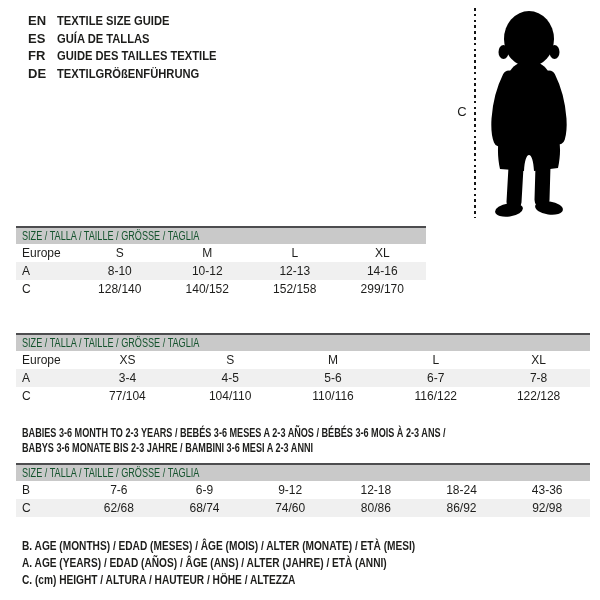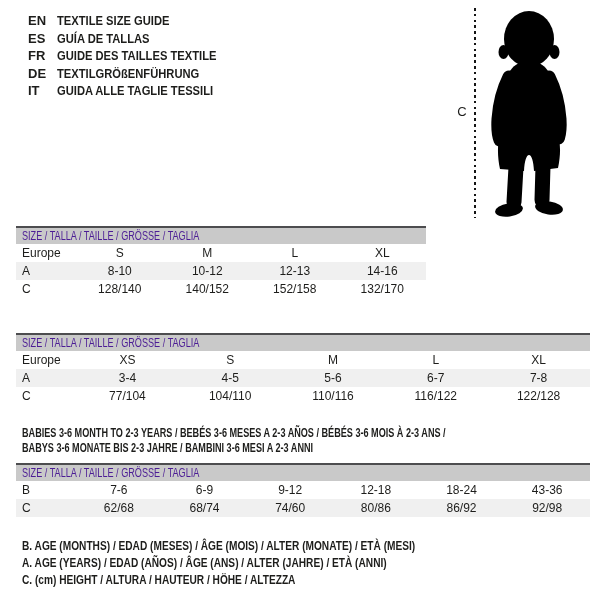--- a/index.html
+++ b/index.html
@@ -29,21 +29,21 @@
   .baby-svg{position:absolute;left:479px;top:9px;}
 
   
   .size-table{position:absolute;left:16px;}
   #table-0{top:213px;width:410px;}
   #table-1{top:320px;width:574px;}
   #table-2{top:425px;width:574px;}
   .t-title{margin:0 0 0 6px;font-size:13px;font-weight:700;line-height:15px;}
   .t-title sub{font-size:8.5px;}
   .t-bar{margin-top:13px;height:16px;background:#c9c9c9;border-top:2px solid #4d4d4f;
-    display:flex;align-items:center;padding-left:6px;font-size:12px;color:#4c1d95;}
+    display:flex;align-items:center;padding-left:6px;font-size:12px;color:#14532d;}
   #table-2 .t-bar{margin-top:8px;}
   .t-row{display:flex;height:18px;align-items:center;font-size:12px;}
   .t-row:nth-child(even){background:#f0f0f0;}
   .cell-label{flex:0 0 60px;padding-left:6px;box-sizing:border-box;}
   .cell{flex:1;text-align:center;}
 
   
   .legend{position:absolute;left:22px;top:538px;font-size:13px;font-weight:700;}
   .legend-line{height:17px;}
 </style>
@@ -61,24 +61,20 @@
         <span class="lang-code">ES</span>
         <span class="cond sx86">GUÍA DE TALLAS</span>
       </div>
       <div class="lang-row">
         <span class="lang-code">FR</span>
         <span class="cond sx86">GUIDE DES TAILLES TEXTILE</span>
       </div>
       <div class="lang-row">
         <span class="lang-code">DE</span>
         <span class="cond sx86">TEXTILGRÖßENFÜHRUNG</span>
-      </div>
-      <div class="lang-row">
-        <span class="lang-code">IT</span>
-        <span class="cond sx86">GUIDA ALLE TAGLIE TESSILI</span>
       </div>
     </div>
 
   <div class="dotline"></div>
   <div class="c-label">C</div>
 
   <svg class="baby-svg" width="100" height="214" viewBox="0 0 100 214" aria-hidden="true">
     <g fill="#000000">
       <ellipse cx="50" cy="30" rx="25" ry="28"></ellipse>
       <ellipse cx="24.5" cy="43" rx="5" ry="7"></ellipse>
@@ -111,21 +107,21 @@
           <span class="cell">8-10</span>
           <span class="cell">10-12</span>
           <span class="cell">12-13</span>
           <span class="cell">14-16</span>
         </div>
         <div class="t-row">
           <span class="cell-label">C</span>
           <span class="cell">128/140</span>
           <span class="cell">140/152</span>
           <span class="cell">152/158</span>
-          <span class="cell">132/170</span>
+          <span class="cell">299/170</span>
         </div>
       </div>
   </section>
 
   <section class="size-table" id="table-1">
     <div class="t-bar">
         <span class="cond sx76">SIZE / TALLA / TAILLE / GRÖSSE / TAGLIA</span>
       </div>
     <div class="t-rows">
         <div class="t-row">

